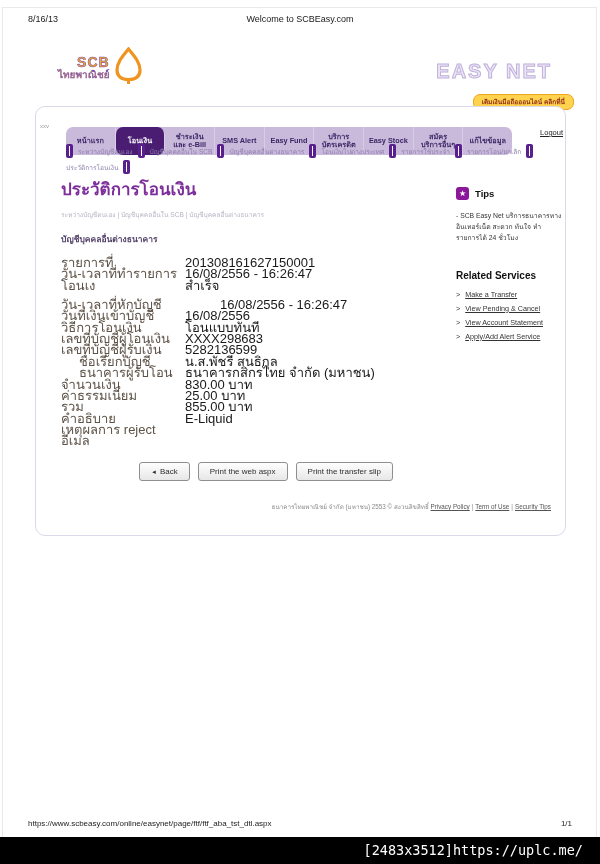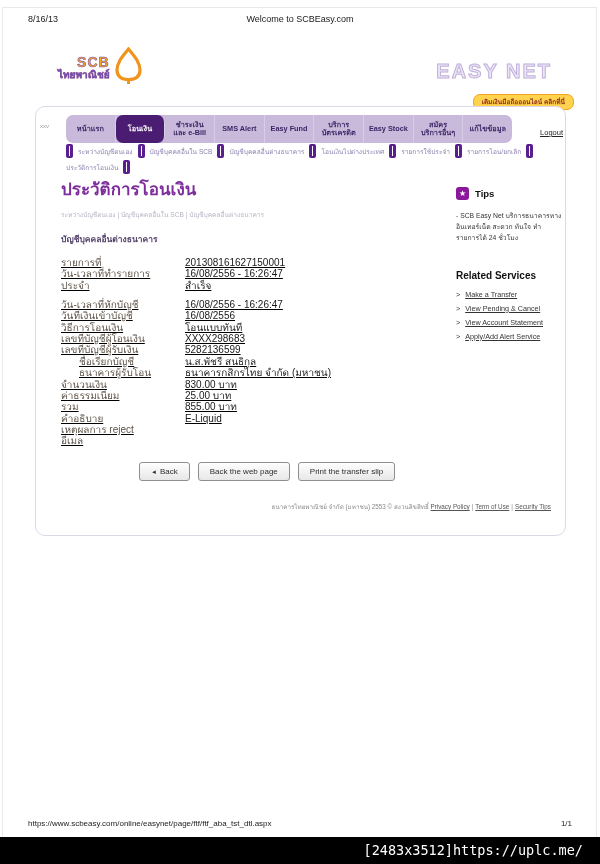--- a/index.html
+++ b/index.html
@@ -9,51 +9,51 @@
 
   
   .print-header { position:absolute; top:14px; left:0; width:100%; font-size:9px; color:#1a1a1a; }
   .print-date { position:absolute; left:28px; top:0; }
   .print-title { position:absolute; left:0; width:100%; text-align:center; top:0; }
 
   
   .scb-logo { position:absolute; left:58px; top:47px; display:flex; align-items:center; gap:4px; }
   .logo-text { text-align:right; line-height:1.05; }
   .logo-en { font-size:14px; font-weight:bold; color:#f6a623; -webkit-text-stroke:0.6px #7a4fae; letter-spacing:1px; }
-  .logo-th { font-size:10px; font-weight:bold; color:#f6a623; -webkit-text-stroke:0.5px #7a4fae; }
+  .logo-th { font-size:10px; font-weight:normal; color:#f6a623; -webkit-text-stroke:0.5px #7a4fae; }
   .easynet { position:absolute; right:48px; top:60px; font-size:20px; font-weight:bold; letter-spacing:2px; color:#ece6f6; -webkit-text-stroke:1px #c0b0dc; }
   .promo { position:absolute; right:26px; top:94px; background:#ffd34d; border:1px solid #f0a420; border-radius:7px; font-size:6.5px; font-weight:bold; color:#93301c; padding:2px 8px; cursor:pointer; }
 
   
   .card { position:absolute; left:35px; top:106px; width:531px; height:430px; background:#fff; border:1px solid #ded7e8; border-radius:10px; }
   .xxv { position:absolute; left:4px; top:16px; font-size:6px; color:#9a9a9a; }
 
-  .tabbar { position:absolute; left:30px; top:8px; width:446px; height:28px; background:#c9b9da; border-radius:7px; display:flex; }
+  .tabbar { position:absolute; left:30px; top:20px; width:446px; height:28px; background:#c9b9da; border-radius:7px; display:flex; }
   .tab { flex:1; display:flex; flex-direction:column; align-items:center; justify-content:center; font-size:7.3px; font-weight:bold; color:#3d2566; line-height:1.15; text-align:center; border-right:1px solid #d8cde6; cursor:pointer; }
   .tab:last-child { border-right:none; }
   .tab.active { background:#4a1d73; color:#fff; border-radius:7px; }
   .logout { position:absolute; right:2px; top:21px; font-size:7.5px; color:#222; text-decoration:underline; cursor:pointer; }
 
   .subnav { position:absolute; left:30px; top:36px; width:475px; font-size:6.6px; color:#8d7fae; }
   .subnav-line { display:flex; align-items:center; gap:5px; height:16px; }
   .sep { display:inline-block; width:7px; height:14px; background:#5a1f8e; border-radius:2px; position:relative; flex:none; }
   .sep::after { content:""; position:absolute; left:3px; top:2px; width:1px; height:10px; background:#fff; }
   .subnav a { color:#8d7fae; text-decoration:none; cursor:pointer; white-space:nowrap; }
 
   .content-left { position:absolute; left:25px; top:68px; width:390px; }
   .page-title { font-size:17px; font-weight:bold; color:#7d2d9c; }
   .breadcrumb { margin-top:7px; font-size:6.6px; color:#b9b3c4; }
   .section-heading { margin-top:12px; font-size:8.5px; font-weight:bold; color:#55436b; }
 
-  .details { margin-top:13px; font-size:10px; line-height:8px;text-decoration:underline; }
+  .details { margin-top:13px; font-size:13px; line-height:8px; }
   .drow { display:flex; margin-bottom:3.4px; }
   .dlabel { width:124px; color:#5d5247; flex:none; }
   .drow.indent .dlabel { padding-left:18px; }
   .dvalue { color:#191919; }
-  .drow.gap { margin-top:11px; }
+  .drow.gap { margin-top:11px;gap:35px; }
 
   .btns { margin-top:17px; margin-left:78px; display:flex; gap:8px; }
   .btn { border:1px solid #8f8f8f; border-radius:3px; background:linear-gradient(#fefefe,#e7e7e7); font-size:8px; color:#2e2e2e; padding:4px 11px; cursor:pointer; font-family:"Liberation Sans",sans-serif; white-space:nowrap; }
   .back-arrow { font-size:6px; margin-right:3px; }
 
   .sidebar { position:absolute; left:420px; top:80px; width:112px; }
   .tips-row { display:flex; align-items:center; gap:6px; }
   .tips-icon { width:13px; height:13px; background:#8b189b; border-radius:3px; color:#fff; font-size:8px; display:flex; align-items:center; justify-content:center; flex:none; }
   .tips-label { font-size:9.5px; font-weight:bold; color:#111; }
   .tips-text { margin-top:11px; font-size:6.8px; color:#333; line-height:1.6; width:106px; }
@@ -167,21 +167,21 @@
       <div class="details">
         <div class="drow">
             <span class="dlabel">รายการที่</span>
             <span class="dvalue">201308161627150001</span>
           </div>
         <div class="drow">
             <span class="dlabel">วัน-เวลาที่ทำรายการ</span>
             <span class="dvalue">16/08/2556 - 16:26:47</span>
           </div>
         <div class="drow">
-            <span class="dlabel">ประจำ</span>
+            <span class="dlabel">โอนเง</span>
             <span class="dvalue">สำเร็จ</span>
           </div>
         <div class="drow gap">
             <span class="dlabel">วัน-เวลาที่หักบัญชี</span>
             <span class="dvalue">16/08/2556 - 16:26:47</span>
           </div>
         <div class="drow">
             <span class="dlabel">วันที่เงินเข้าบัญชี</span>
             <span class="dvalue">16/08/2556</span>
           </div>
@@ -226,21 +226,21 @@
             <span class="dvalue"></span>
           </div>
         <div class="drow">
             <span class="dlabel">อีเมล</span>
             <span class="dvalue"></span>
           </div>
       </div>
 
       <div class="btns">
         <button class="btn"><span class="back-arrow">◄</span><span>Back</span></button>
-        <button class="btn">Back the web page</button>
+        <button class="btn">Print the web aspx</button>
         <button class="btn">Print the transfer slip</button>
       </div>
     </div>
 
     <div class="sidebar">
       <div class="tips-row">
         <span class="tips-icon">★</span>
         <span class="tips-label">Tips</span>
       </div>
       <div class="tips-text">- SCB Easy Net บริการธนาคารทางอินเทอร์เน็ต สะดวก ทันใจ ทำรายการได้ 24 ชั่วโมง</div>

